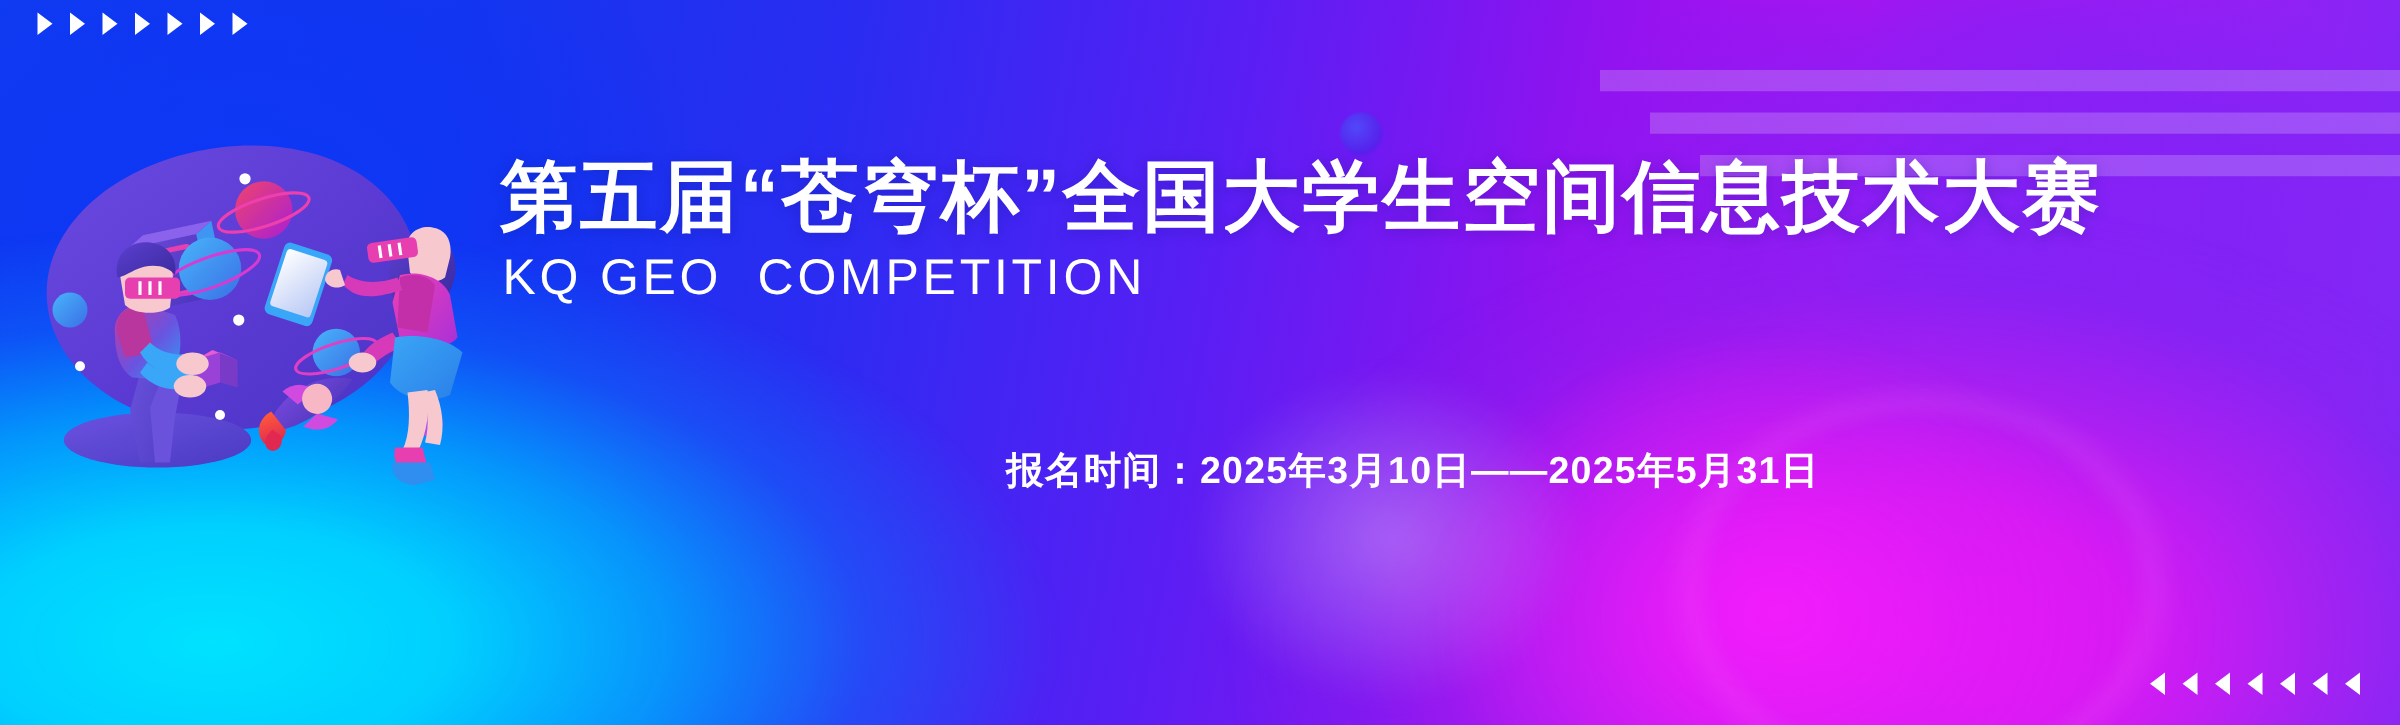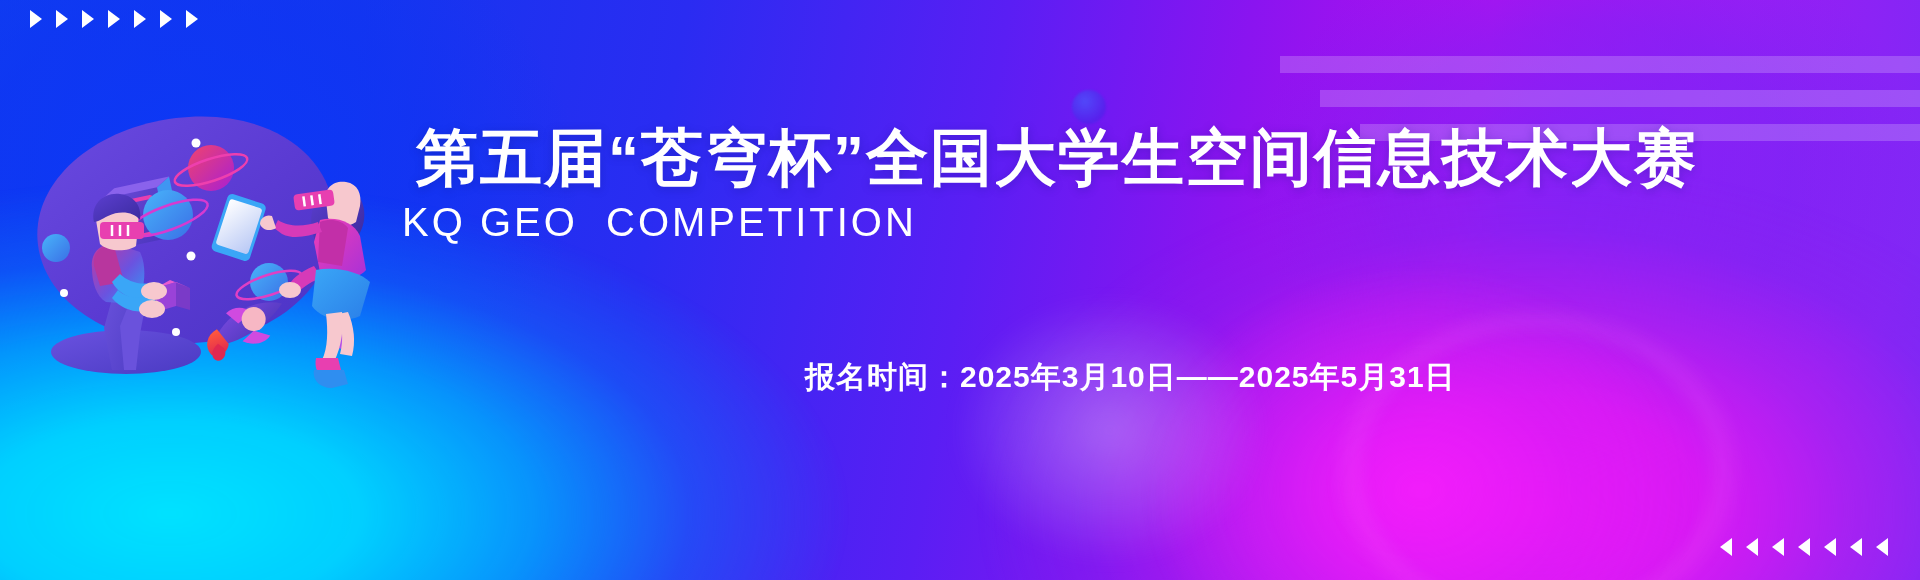--- a/index.html
+++ b/index.html
@@ -156,21 +156,20 @@
   .title{
     position:absolute;
     left:0; top:127px;
     color:#ffffff;
     font-size:62px;
     font-weight:bold;
     letter-spacing:2px;
     line-height:1;
     white-space:nowrap;
     text-shadow:0 2px 10px rgba(10,20,120,0.25);
-    margin-left:16px;
   }
   .subtitle{
     position:absolute;
     left:2px; top:202px;
     color:#ffffff;
     font-size:40px;
     font-weight:normal;
     letter-spacing:3px;
     white-space:pre;
     line-height:1;

